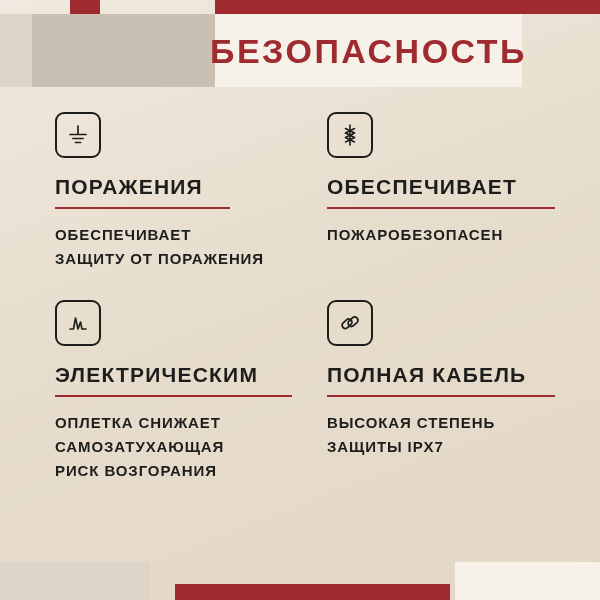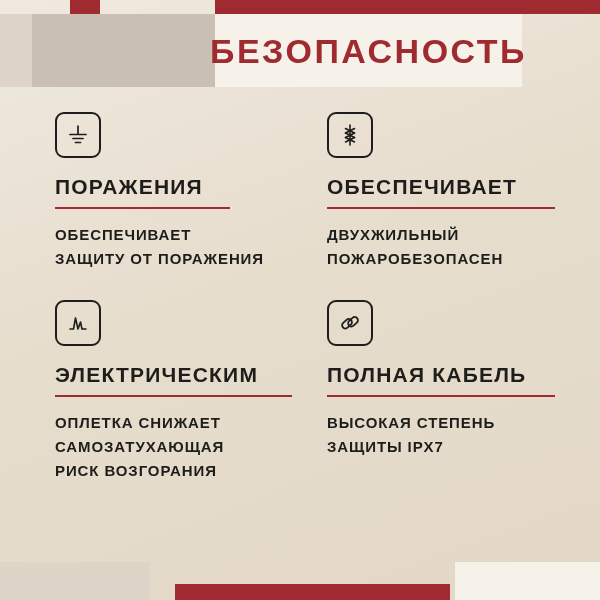--- a/index.html
+++ b/index.html
@@ -194,21 +194,20 @@
             <line x1="8.5" y1="11" x2="17.5" y2="15.5"></line>
             <line x1="17.5" y1="11" x2="8.5" y2="15.5"></line>
             <line x1="8.5" y1="15.5" x2="17.5" y2="20"></line>
             <line x1="17.5" y1="15.5" x2="8.5" y2="20"></line>
           </g>
         </svg>
       </div>
       <div class="cell-title">ОБЕСПЕЧИВАЕТ</div>
       <div class="rule w2"></div>
       <div class="cell-desc">
-        <div>ДВУХЖИЛЬНЫЙ</div>
         <div>ПОЖАРОБЕЗОПАСЕН</div>
       </div>
     </div>
 
     <div class="cell">
       <div class="icon-box">
         <svg width="26" height="26" viewBox="0 0 26 26" aria-hidden="true">
           <g stroke="#1d1d1b" stroke-width="1.6" fill="none" stroke-linecap="round" stroke-linejoin="round">
             <path d="M5 19 L8.5 19 L10.5 8 L13 19 L15.5 12 L17 19 L21 19"></path>
           </g>

